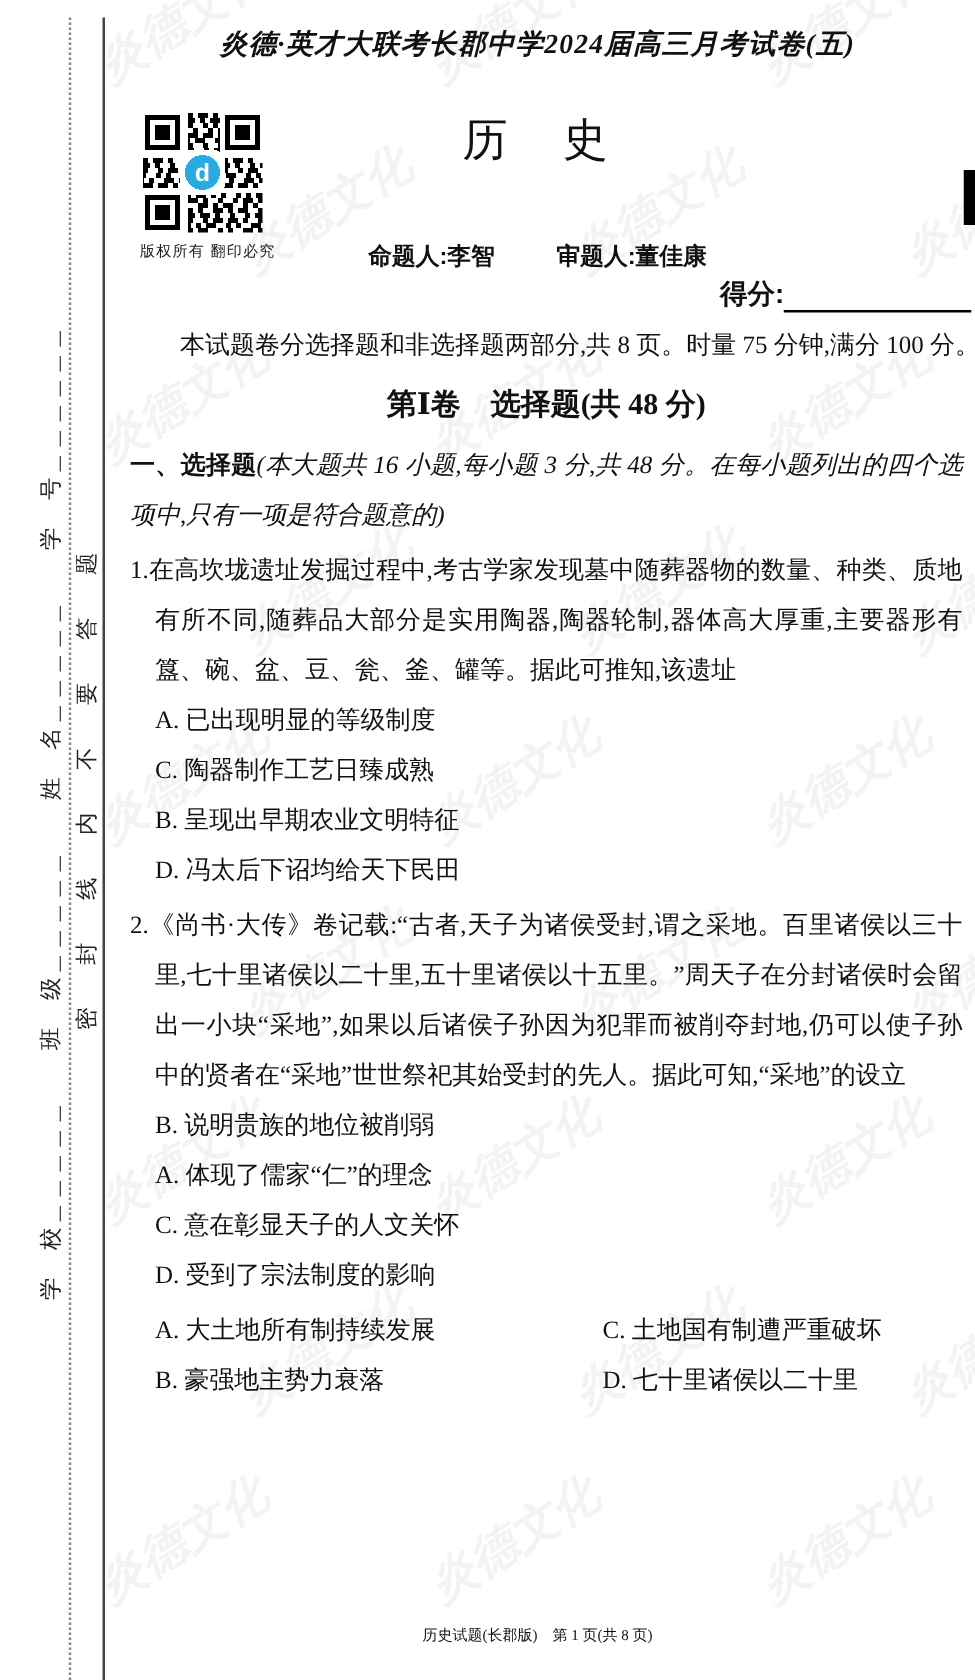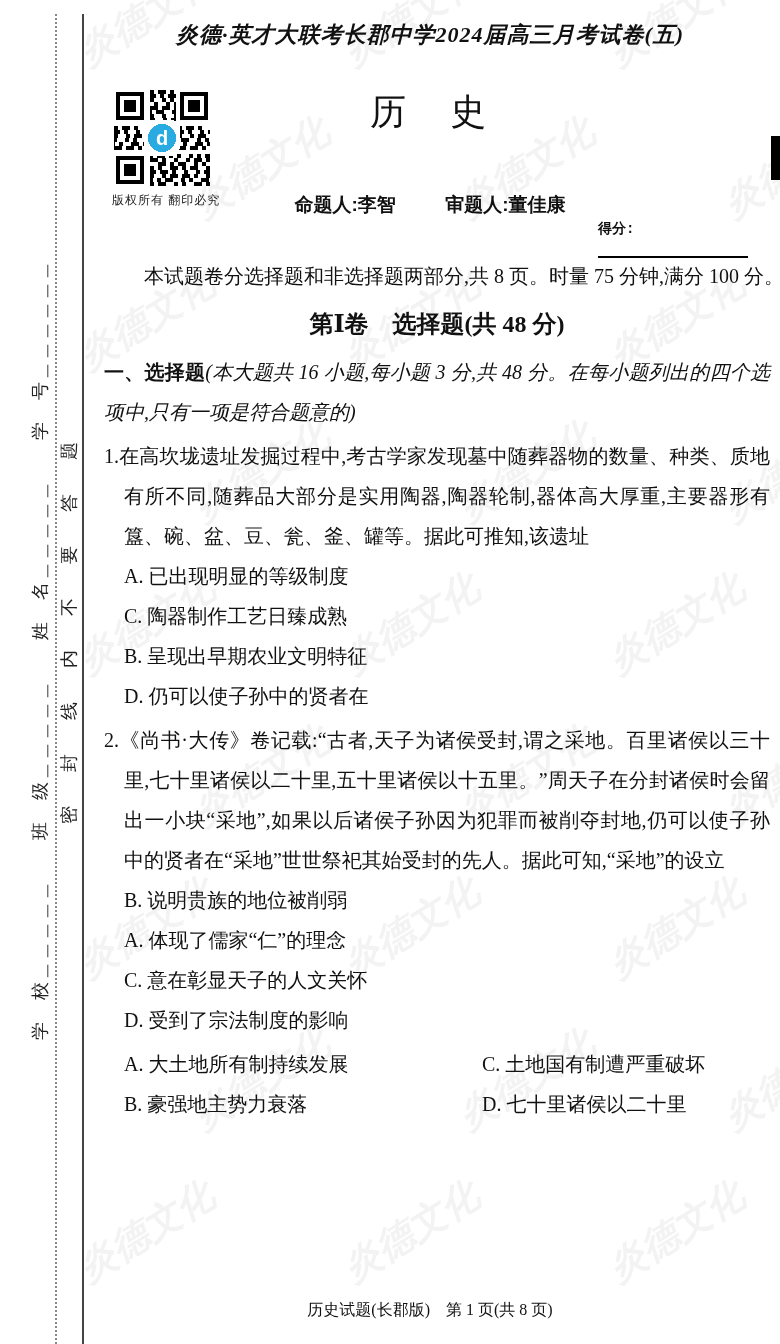--- a/index.html
+++ b/index.html
@@ -38,38 +38,38 @@
     font-family:"Liberation Sans","DejaVu Sans",sans-serif;
     font-size:36px;font-weight:normal;letter-spacing:4px;z-index:3;
   }
   .setters{
     position:absolute;left:88px;top:192px;width:684px;text-align:center;
     font-family:"Liberation Sans","DejaVu Sans",sans-serif;
     font-size:19px;font-weight:bold;z-index:3;
   }
   .setters span{margin:0 22px;}
   .score{
-    position:absolute;left:598px;top:220px;z-index:3;
-    font-family:Liberation Mono, monospace;
-    font-size:14px;font-weight:bold;
+    position:absolute;left:576px;top:220px;z-index:3;
+    font-family:Liberation Sans, sans-serif;
+    font-size:22px;font-weight:bold;
   }
   .score-line{display:inline-block;width:150px;height:18px;border-bottom:2px solid #000;vertical-align:bottom;}
   
   .main{position:absolute;left:104px;top:256px;width:666px;font-size:20px;line-height:40px;z-index:3;}
   .intro{text-indent:2em;white-space:nowrap;margin:0;}
   .part-title{text-align:center;font-weight:bold;font-size:24px;margin-top:8px;}
   .instruction{text-align:justify;margin-top:8px;}
   .sec-b{font-family:"Liberation Sans","DejaVu Sans",sans-serif;font-weight:bold;}
   .sec-note{font-style:italic;}
   .question{padding-left:20px;margin-top:4px;}
   .stem{margin:0;text-indent:-20px;text-align:justify;}
   .opt{}
   .two-col{display:grid;grid-template-columns:358px auto;}
   
-  .footer{position:absolute;left:88px;top:1300px;width:684px;text-align:center;font-size:16px;z-index:3;}
+  .footer{position:absolute;left:88px;top:1300px;width:684px;text-align:center;font-size:12px;z-index:3;}
 </style>
 </head>
 <body>
 
 <div id="watermarks">
     <span class="wm" style="left: 70px; top: -10px;">炎德文化</span>
     <span class="wm" style="left: 335px; top: -10px;">炎德文化</span>
     <span class="wm" style="left: 600px; top: -10px;">炎德文化</span>
     <span class="wm" style="left: 185px; top: 142px;">炎德文化</span>
     <span class="wm" style="left: 450px; top: 142px;">炎德文化</span>
@@ -177,21 +177,21 @@
   <div class="instruction">
     <span class="sec-b">一、选择题</span><span class="sec-note">(本大题共 16 小题,每小题 3 分,共 48 分。在每小题列出的四个选项中,只有一项是符合题意的)</span>
   </div>
 
   <div class="question">
     <p class="stem"><span>1.</span><span>在高坎垅遗址发掘过程中,考古学家发现墓中随葬器物的数量、种类、质地有所不同,随葬品大部分是实用陶器,陶器轮制,器体高大厚重,主要器形有簋、碗、盆、豆、瓮、釜、罐等。据此可推知,该遗址</span></p>
     <div class="options">
       <div class="opt">A. 已出现明显的等级制度</div>
       <div class="opt">C. 陶器制作工艺日臻成熟</div>
       <div class="opt">B. 呈现出早期农业文明特征</div>
-      <div class="opt">D. 仍可以使子孙中的贤者在</div>
+      <div class="opt">D. 冯太后下诏均给天下民田</div>
     </div>
   </div>
 
   <div class="question">
     <p class="stem"><span>2.</span><span>《尚书·大传》卷记载:“古者,天子为诸侯受封,谓之采地。百里诸侯以三十里,七十里诸侯以二十里,五十里诸侯以十五里。”周天子在分封诸侯时会留出一小块“采地”,如果以后诸侯子孙因为犯罪而被削夺封地,仍可以使子孙中的贤者在“采地”世世祭祀其始受封的先人。据此可知,“采地”的设立</span></p>
     <div class="options">
       <div class="opt">B. 说明贵族的地位被削弱</div>
       <div class="opt">A. 体现了儒家“仁”的理念</div>
       <div class="opt">C. 意在彰显天子的人文关怀</div>
       <div class="opt">D. 受到了宗法制度的影响</div>

